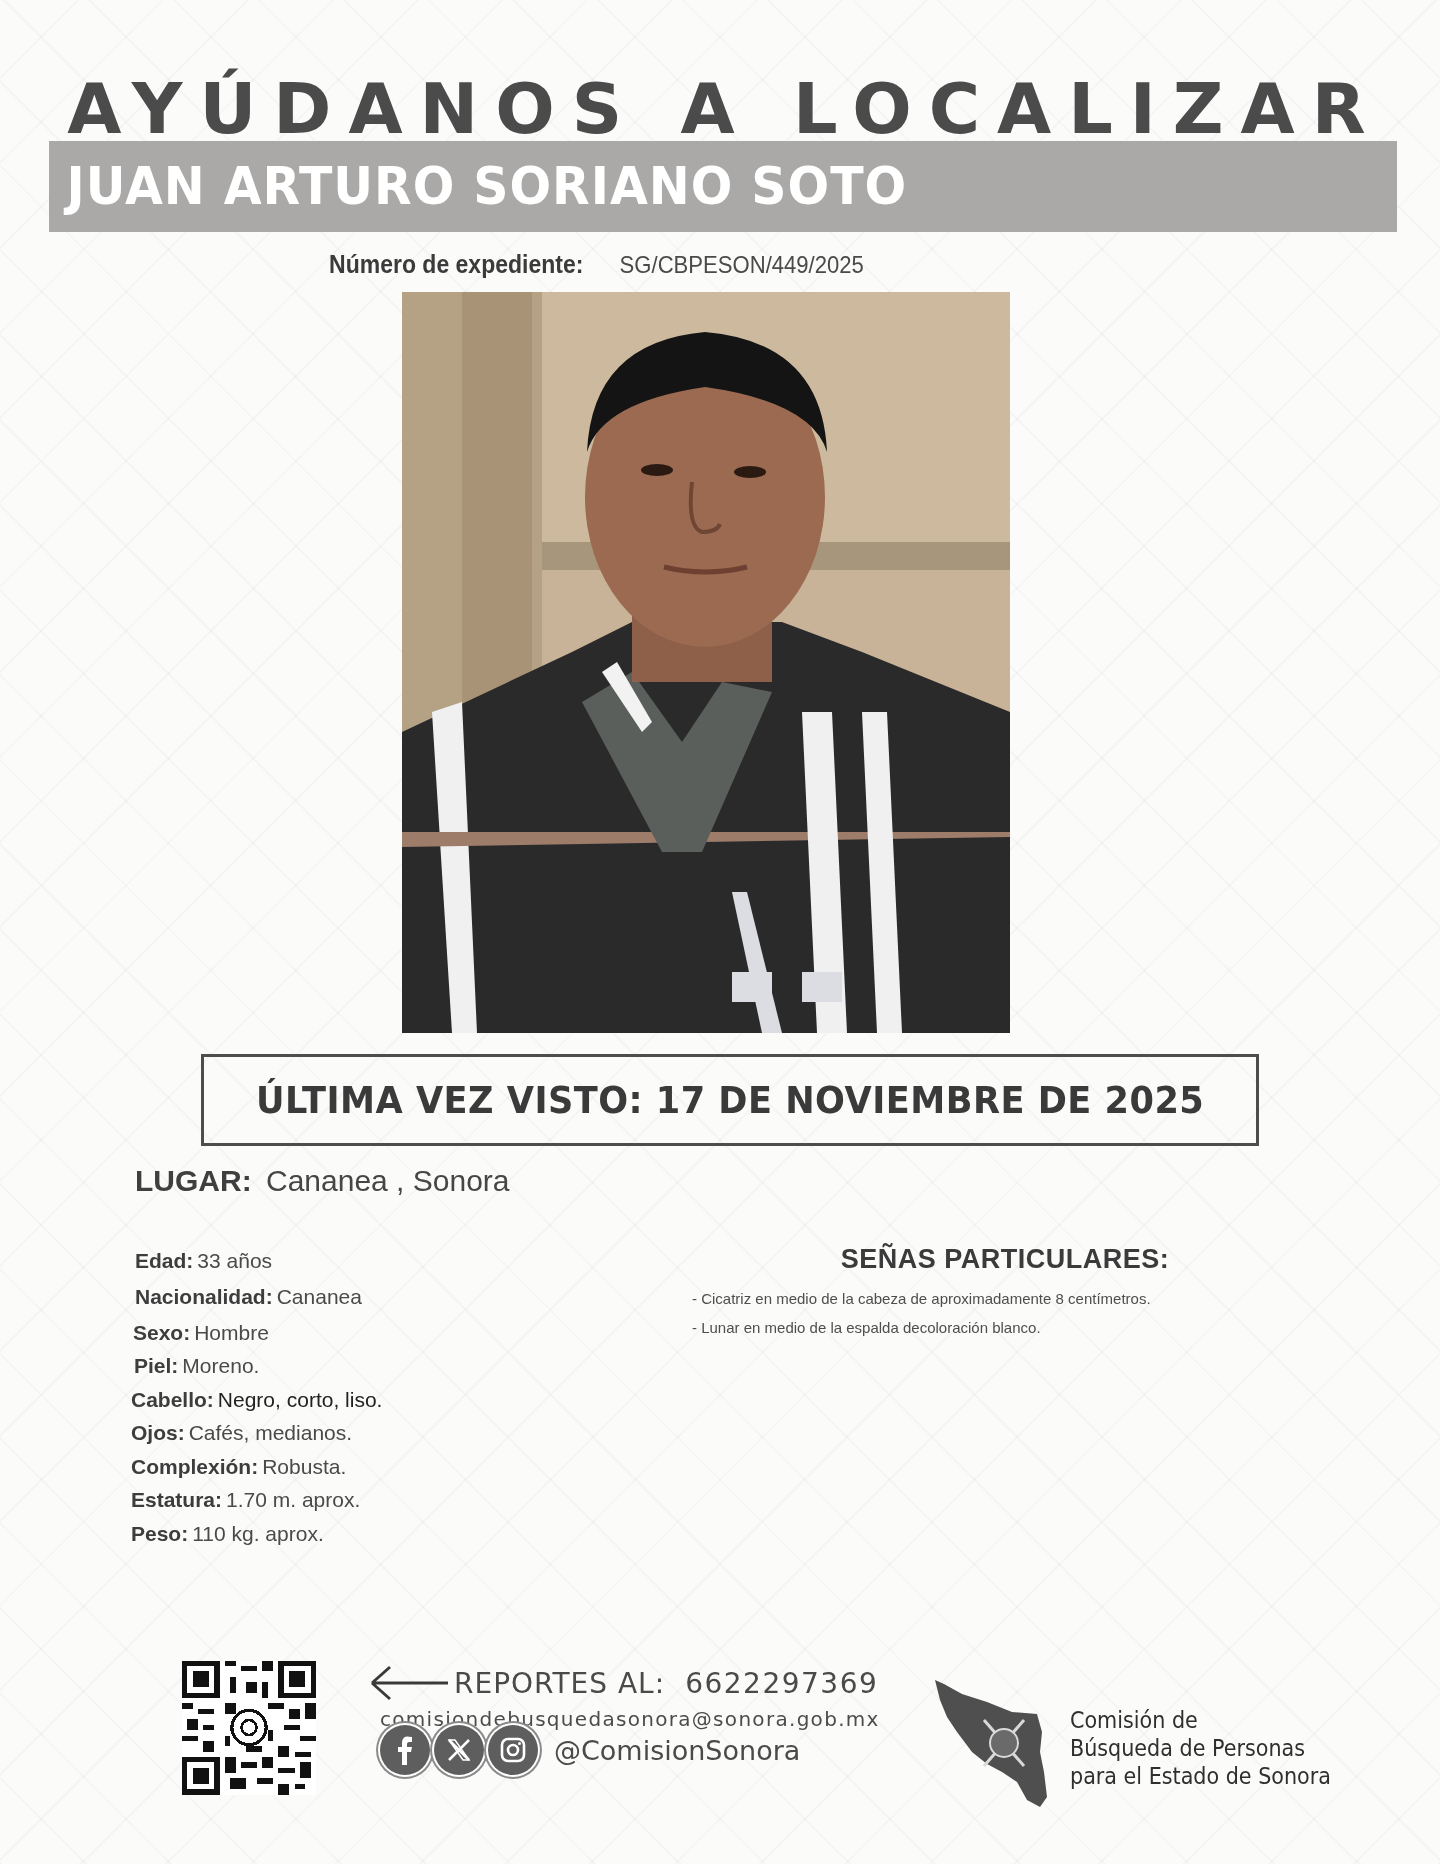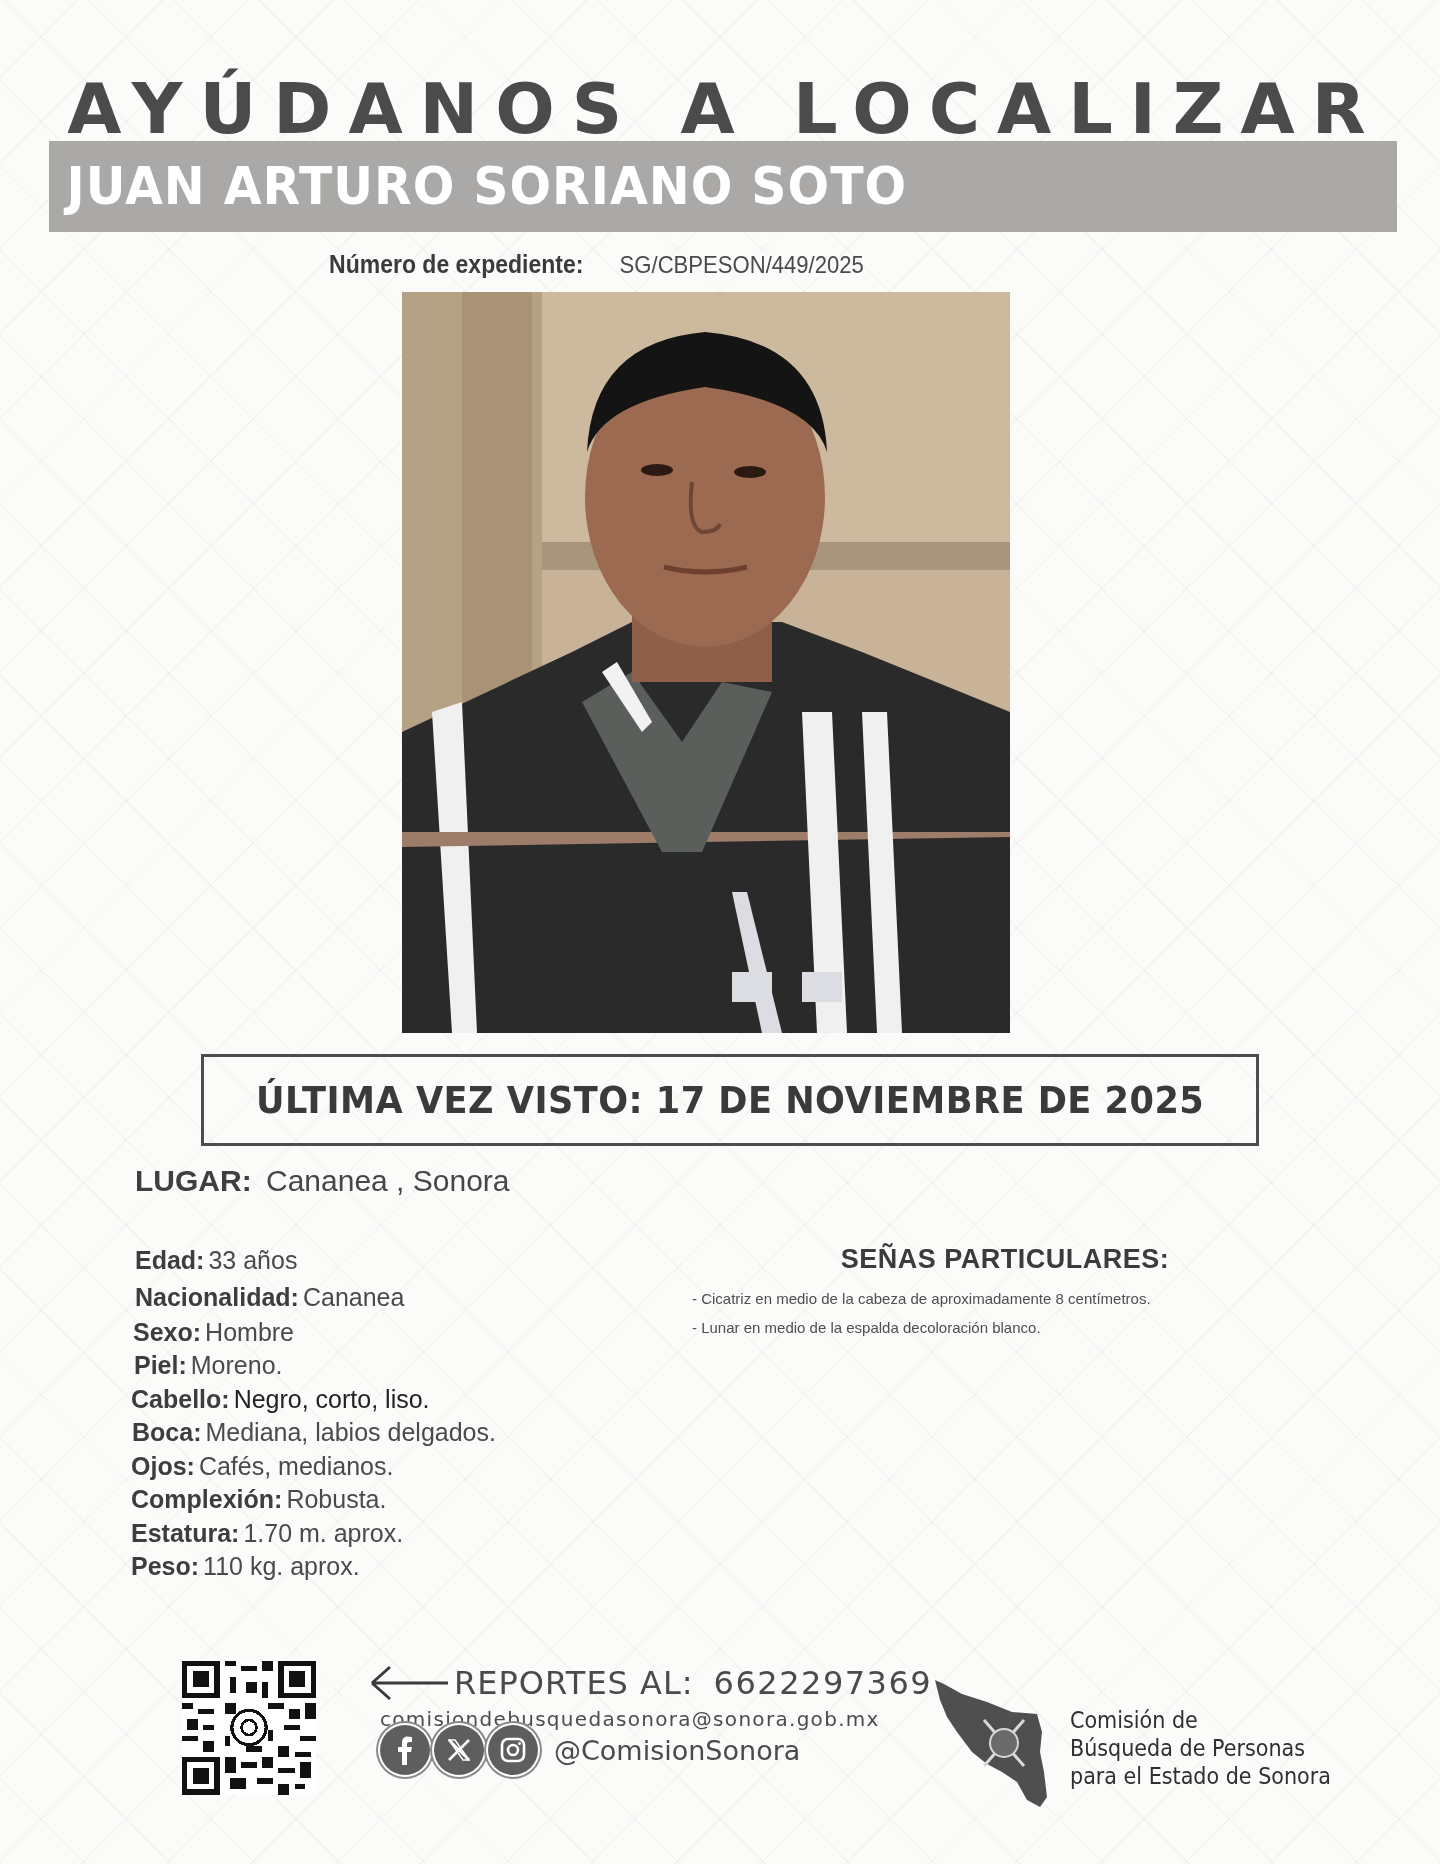--- a/index.html
+++ b/index.html
@@ -42,35 +42,35 @@
   .last-seen span {
     font-family: "DejaVu Sans", sans-serif; font-weight: bold; font-size: 37px;
     color: #3a3a3a; letter-spacing: 0.5px; transform: scaleX(0.95);
   }
 
   .lugar { left: 135px; top: 1164px; font-size: 30px; }
   .lugar .lbl { font-weight: bold; color: #3f3f3f; }
   .lugar .val { color: #464646; margin-left: 6px; text-align: center; }
 
   .details { left: 131px; top: 1244px; width: 560px; }
-  .drow { font-size: 25px; line-height: 33.5px; white-space: nowrap; }
+  .drow { font-size: 21px; line-height: 33.5px; white-space: nowrap; }
   .drow .lbl { font-weight: bold; color: #3d3d3d; }
   .drow .val { color: #4a4a4a; margin-left: 4px; }
 
   .senas-title {
     left: 680px; width: 650px; top: 1244px; text-align: center; font-weight: bold;
     font-size: 27px; color: #3b3b3b; letter-spacing: 0.5px;
   }
   .senas-list { left: 692px; top: 1284px; width: 620px; font-size: 15px; line-height: 29px; color: #4e4e4e; }
 
   .qr { left: 182px; top: 1660px; width: 134px; height: 135px; }
   .report { left: 370px; top: 1663px; display: flex; align-items: center; }
   .report .arrow { width: 80px; height: 40px; }
   .report .txt {
-    font-family: "DejaVu Sans", sans-serif; font-size: 32px; color: #4a4a4a; letter-spacing: 1px; margin-left: 4px;
+    font-family: "DejaVu Sans", sans-serif; font-size: 28px; color: #4a4a4a; letter-spacing: 1px; margin-left: 4px;
   }
   .report .phone { margin-left: 20px; letter-spacing: 1.5px; }
   .email {
     left: 380px; top: 1707px; font-family: "DejaVu Sans", sans-serif;
     font-size: 20px; color: #4c4c4c; letter-spacing: 1.3px;
   }
   .socials { left: 380px; top: 1725px; display: flex; align-items: center; gap: 4px; }
   .soc {
     width: 50px; height: 50px; border-radius: 50%; background: #5e5e5e;
     box-shadow: 0 0 0 2px #ffffff, 0 0 0 4px #8a8a8a;
@@ -137,21 +137,20 @@
   <span class="lbl">LUGAR:</span>
   <span class="val">Cananea , Sonora</span>
 </div>
 
 <div class="abs details">
   <div class="drow" style="padding-left:4px"><span class="lbl">Edad:</span><span class="val">33 años</span></div>
   <div class="drow" style="padding-left:4px;line-height:38px"><span class="lbl">Nacionalidad:</span><span class="val">Cananea</span></div>
   <div class="drow" style="padding-left:2px"><span class="lbl">Sexo:</span><span class="val">Hombre</span></div>
   <div class="drow" style="padding-left:3px"><span class="lbl">Piel:</span><span class="val">Moreno.</span></div>
   <div class="drow"><span class="lbl">Cabello:</span><span class="val" style="color:#222">Negro, corto, liso.</span></div>
-  <div class="drow" style="padding-left:1px"><span class="lbl">Boca:</span><span class="val">Mediana, labios delgados.</span></div>
   <div class="drow"><span class="lbl">Ojos:</span><span class="val">Cafés, medianos.</span></div>
   <div class="drow"><span class="lbl">Complexión:</span><span class="val">Robusta.</span></div>
   <div class="drow"><span class="lbl">Estatura:</span><span class="val">1.70 m. aprox.</span></div>
   <div class="drow"><span class="lbl">Peso:</span><span class="val">110 kg. aprox.</span></div>
 </div>
 
 <div class="abs senas-title">SEÑAS PARTICULARES:</div>
 <div class="abs senas-list">
   <div>- Cicatriz en medio de la cabeza de aproximadamente 8 centímetros.</div>
   <div>- Lunar en medio de la espalda decoloración blanco.</div>

